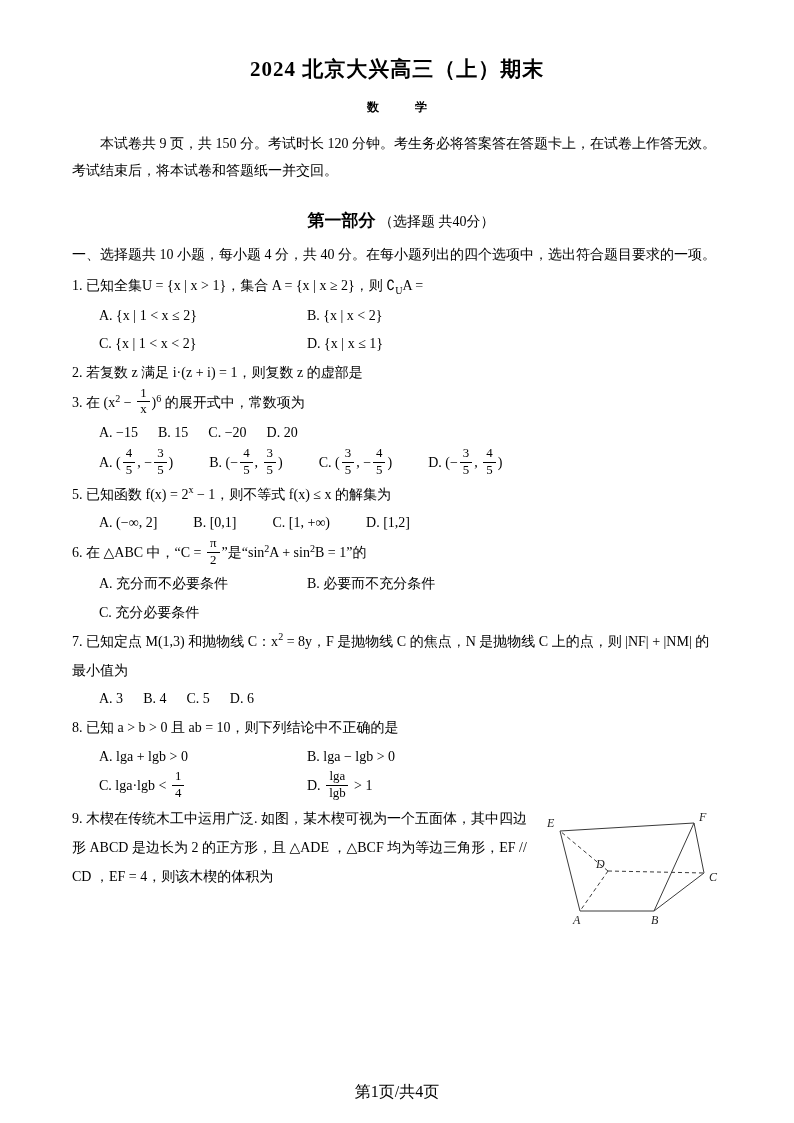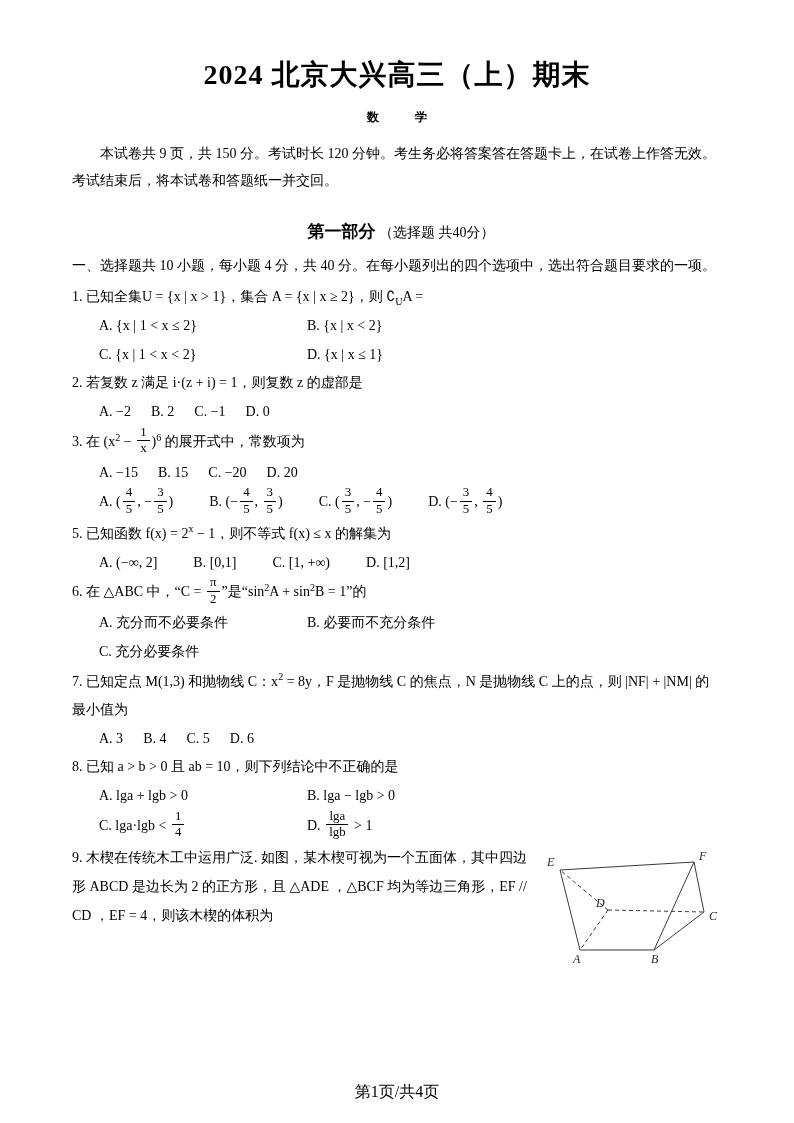--- a/index.html
+++ b/index.html
@@ -10,21 +10,21 @@
     margin: 0 auto;
     background: #fff;
     color: #000;
     font-family: "Liberation Serif", "DejaVu Serif", serif;
     font-size: 14px;
     line-height: 2.05;
     padding: 54px 72px 0 72px;
     overflow: hidden;
   }
   .title {
-    text-align: center; font-size: 28px; font-weight: 700;
+    text-align: center; font-size: 21px; font-weight: 700;
     letter-spacing: 1px; line-height: 1.5; margin-bottom: 12px;
   }
   .subject {
     text-align: center; font-size: 12px; font-weight: 700;
     line-height: 1.5; margin-bottom: 14px;
   }
   .intro { text-indent: 2em; line-height: 1.95; margin-bottom: 21px; }
   .section-head { text-align: center; margin: 6px 0 4px 0; line-height: 1.9; }
   .sec-title { font-size: 17px; font-weight: 700; margin-left: 8px; }
   .sec-sub { font-size: 14px; }
@@ -78,26 +78,20 @@
         <div class="stem">1. 已知全集U = {x | x &gt; 1}，集合 A = {x | x ≥ 2}，则 ∁<sub>U</sub>A =</div>
         <div class="options grid2">
           <span class="option">A. {x | 1 &lt; x ≤ 2}</span>
           <span class="option">B. {x | x &lt; 2}</span>
           <span class="option">C. {x | 1 &lt; x &lt; 2}</span>
           <span class="option">D. {x | x ≤ 1}</span>
         </div>
       </div>
       <div class="question">
         <div class="stem">2. 若复数 z 满足 i·(z + i) = 1，则复数 z 的虚部是</div>
-        <div class="options row-tight">
-          <span class="option">A. −2</span>
-          <span class="option">B. 2</span>
-          <span class="option">C. −1</span>
-          <span class="option">D. 0</span>
-        </div>
       </div>
       <div class="question">
         <div class="stem">3. 在 (x<sup>2</sup> − <span class="frac">
             <span class="num">1</span>
             <span class="den">x</span>
           </span>)<sup>6</sup> 的展开式中，常数项为</div>
         <div class="options row-tight">
           <span class="option">A. −15</span>
           <span class="option">B. 15</span>
           <span class="option">C. −20</span>

